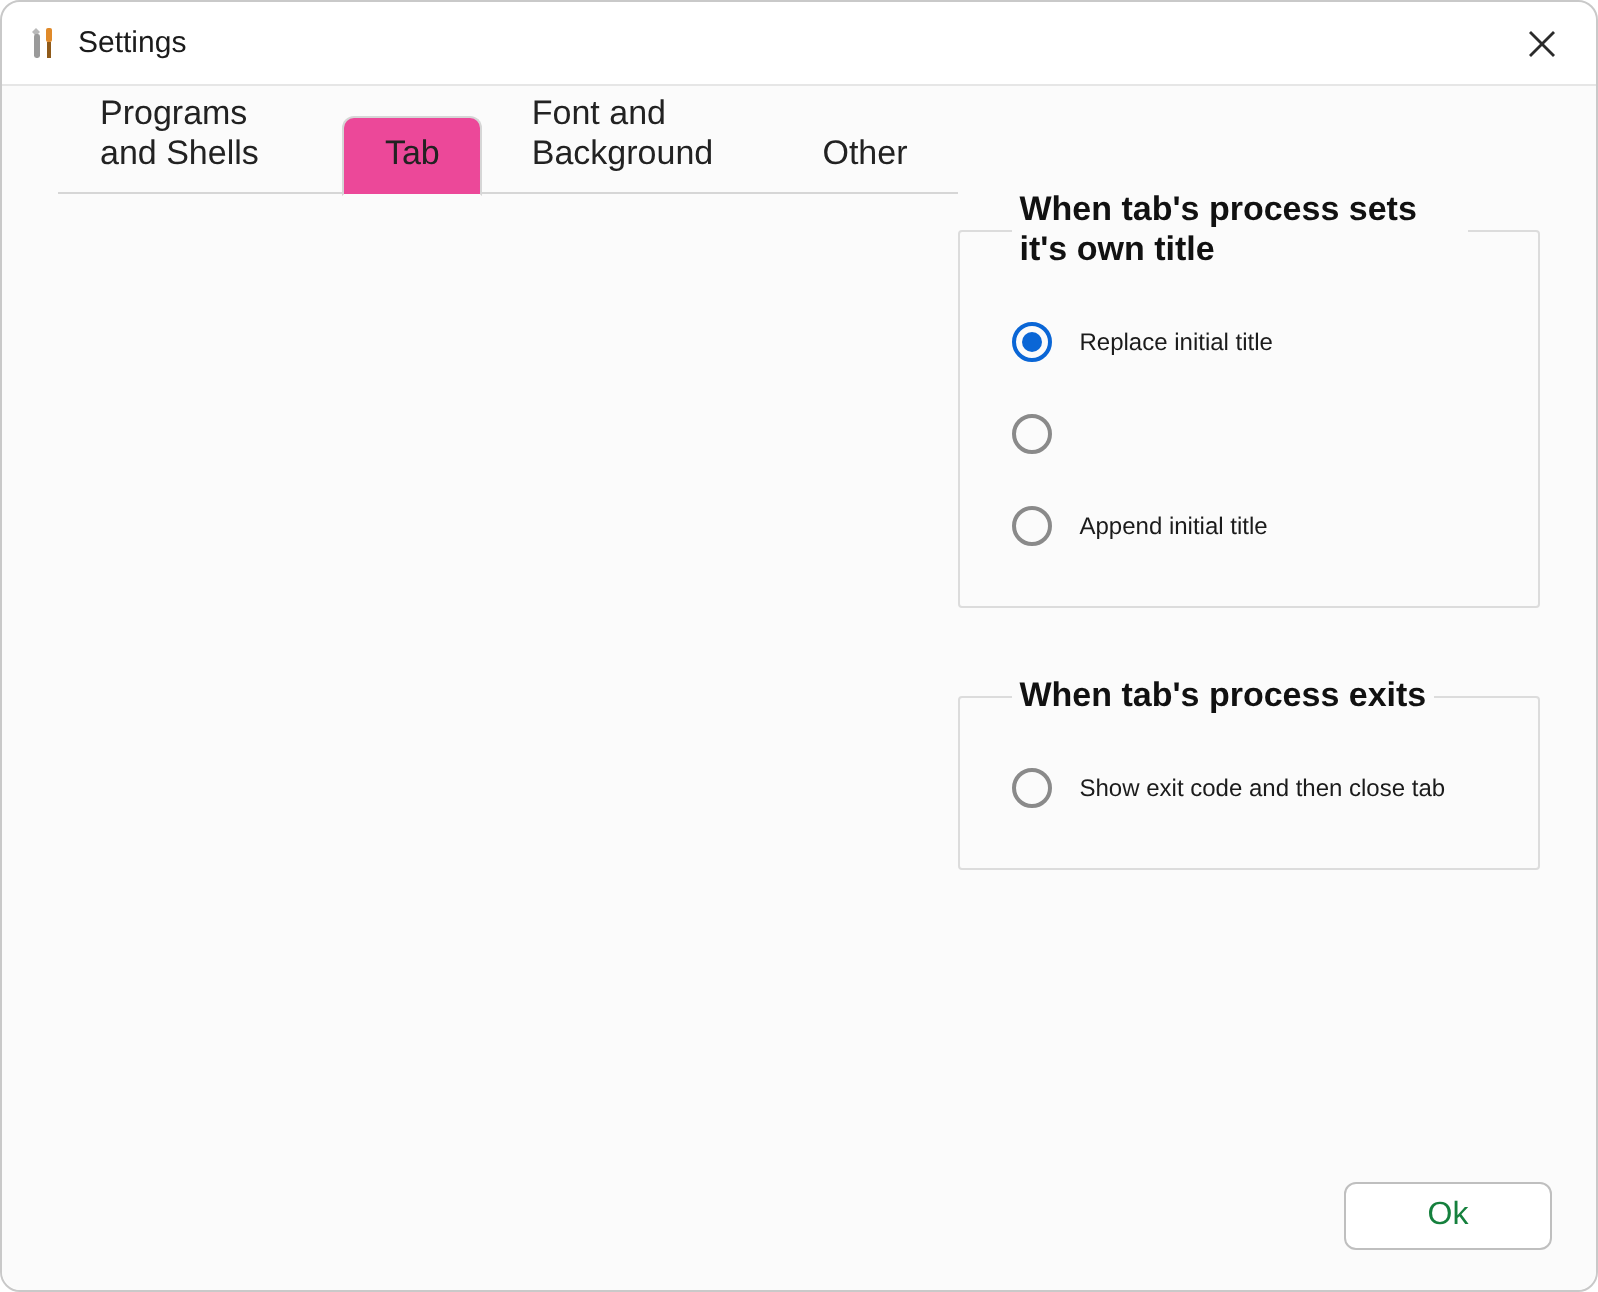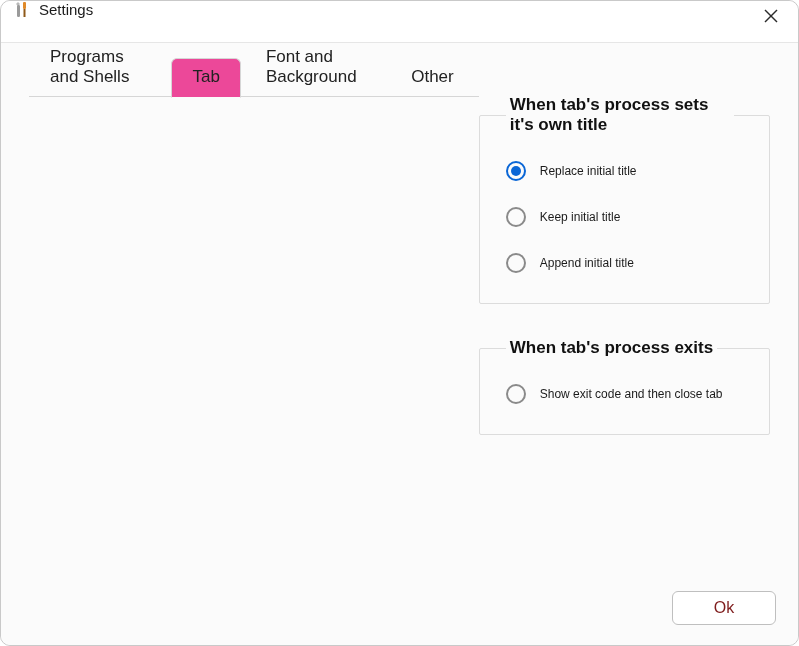--- a/index.html
+++ b/index.html
@@ -20,20 +20,21 @@
     border-radius: 10px;
     background: #ffffff;
     position: relative;
     display: flex;
     flex-direction: column;
   }
   
   .titlebar {
     height: 42px;
     display: flex;
+    align-items: center;
     padding: 0 10px 0 12px;
     border-bottom: 1px solid #e6e6e6;
     background: #ffffff;
     border-top-left-radius: 10px;
     border-top-right-radius: 10px;
   }
   .title-icon { width: 18px; height: 18px; margin-right: 8px; flex-shrink: 0; }
   .title-text { font-size: 15px; color: #1b1b1b; flex: 1; }
   .close-btn {
     width: 34px; height: 30px;
@@ -141,21 +142,21 @@
     display: flex;
     gap: 14px;
   }
   .btn {
     min-width: 104px;
     height: 34px;
     border: 1px solid #bfbfbf;
     border-radius: 6px;
     background: #ffffff;
     font-size: 16px;
-    color: #7f1d1d;
+    color: #15803d;
     display: flex;
     align-items: center;
     justify-content: center;
     padding: 0 18px;
     cursor: default;
   }
 </style>
 </head>
 <body>
 
@@ -204,21 +205,20 @@
         <legend>When tab's process sets it's own title</legend>
 
         <div class="radio-row">
           <span class="radio-outer checked">
               <span class="radio-inner"></span>
             </span>
           <span>Replace initial title</span>
         </div>
         <div class="radio-row">
           <span class="radio-outer"></span>
-          <span>Keep initial title</span>
         </div>
         <div class="radio-row">
           <span class="radio-outer"></span>
           <span>Append initial title</span>
         </div>
       </fieldset>
 
       <fieldset class="group">
         <legend>When tab's process exits</legend>
 

